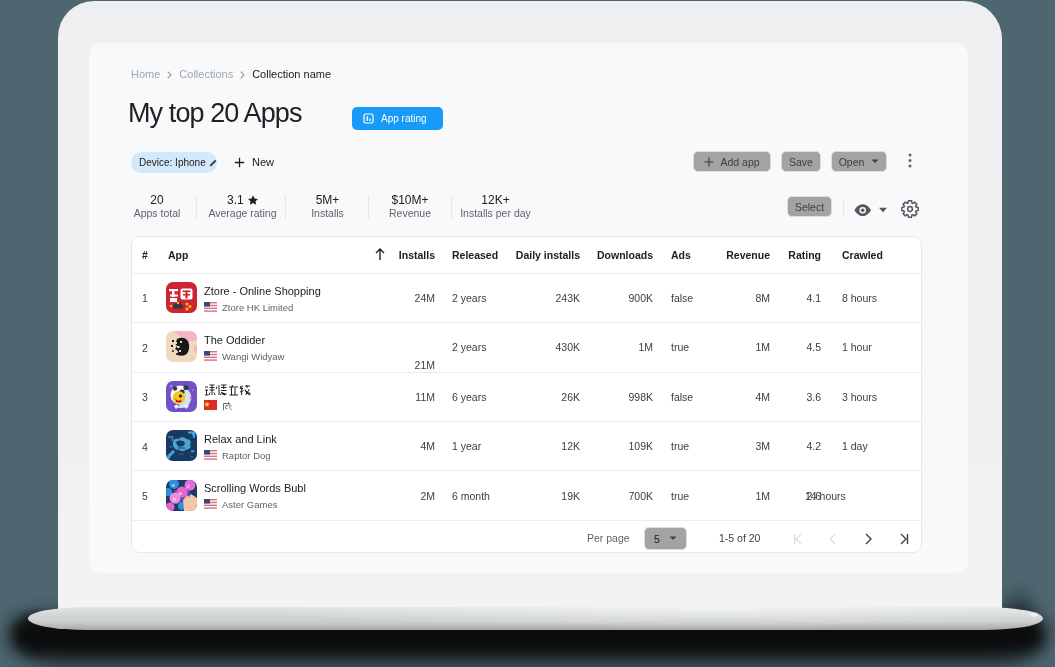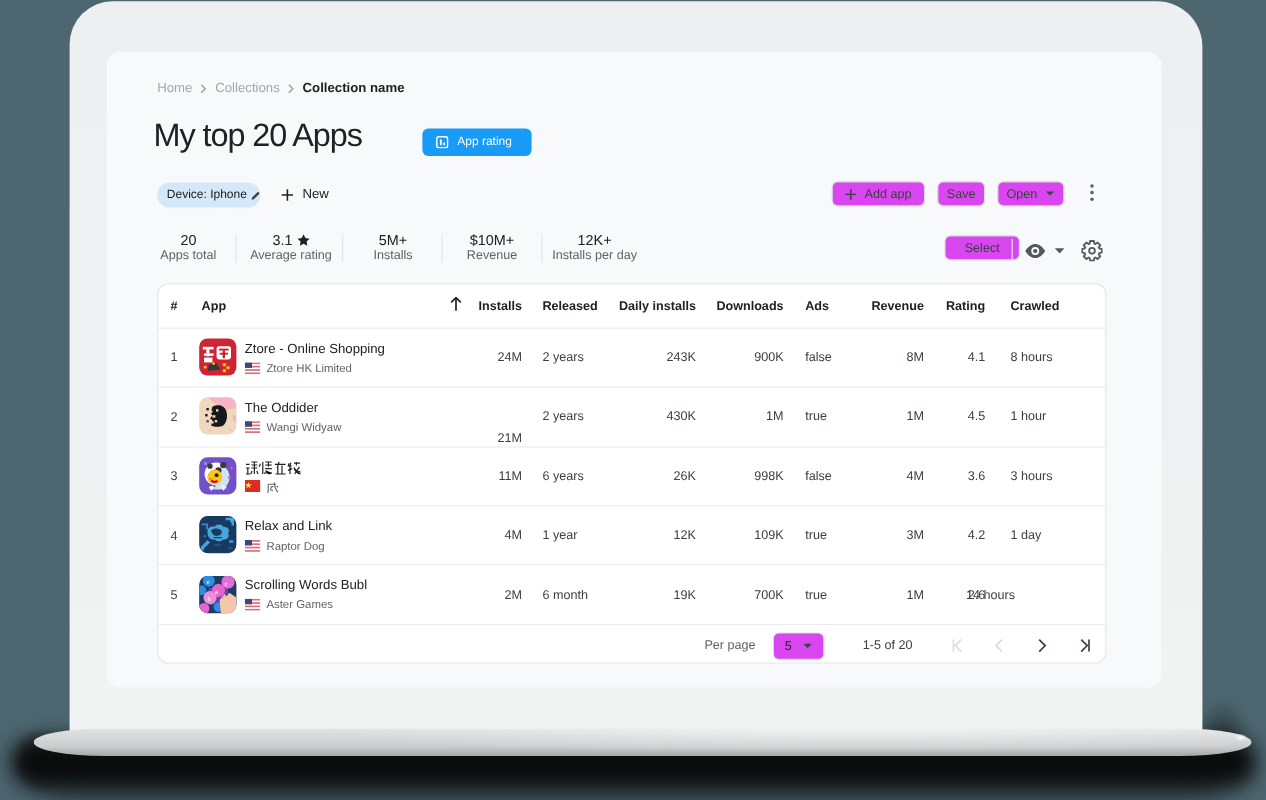--- a/index.html
+++ b/index.html
@@ -19,35 +19,35 @@
   .shadow2 { position:absolute; left:26px; top:624px; width:1003px; height:40px;
             background:rgba(10,11,11,0.65); border-radius:30px / 18px; filter:blur(13px); }
   .base { position:absolute; left:28px; top:607px; width:1015px; height:23px;
           background:radial-gradient(62% 130% at 68% 0%, rgba(255,255,255,0.55) 0%, rgba(255,255,255,0) 72%),
                      linear-gradient(180deg,#e2e4e4 0%, #d6d9d9 30%, #cbcece 65%, #aaacac 97%);
           border-radius:60px / 11.5px; }
   .inner { position:absolute; left:89px; top:43px; width:879px; height:530px;
            background:#f8f9fa; border-radius:12px; }
 
   .crumb { position:absolute; left:131px; top:68px; font-size:11px; color:#a1a7ad; }
-  .crumb b { color:#202124; font-weight:700; }
+  .crumb b { color:#202124; font-weight:400; }
 
   .title { position:absolute; left:128px; top:98px; font-size:27px; color:#202124; letter-spacing:-0.9px; font-weight:400;}
 
   .btn-blue { position:absolute; left:352px; top:107px; width:91px; height:23px; background:#189af7;
               border-radius:5px; color:#fff; font-size:10px; display:flex; align-items:center; }
   .btn-blue svg { margin-left:11px; margin-right:7px; }
 
   .chip { position:absolute; left:131px; top:152px; width:86px; height:21px; background:#d3e8f9;
           border-radius:11px; font-size:10.5px; color:#202124; display:flex; align-items:center; white-space:nowrap; }
   .chip span { margin-left:8px; font-size:10px; }
   .newbtn { position:absolute; left:234px; top:154px; height:16px; display:flex; align-items:center;
             font-size:11px; color:#202124; font-weight:500; }
 
-  .btn { position:absolute; height:21px; border:1px solid #dadce0; border-radius:5px; background:#d946ef;
+  .btn { position:absolute; height:21px; border:1px solid #dadce0; border-radius:5px; background:#a3a3a3;
          font-size:10.5px; color:#3c4043; display:flex; align-items:center; justify-content:center; }
 
   .stat { position:absolute; top:193px; text-align:center; }
   .stat .v { font-size:12px; color:#202124; font-weight:500; }
   .stat .l { font-size:10.5px; color:#5f6368; margin-top:0px; }
   .sdiv { position:absolute; top:195px; width:1px; height:24px; background:#e4e6e8; }
 
   .table { position:absolute; left:131px; top:236px; width:791px; height:317px; background:#fff;
            border:1px solid #e6e8ea; border-radius:9px; }
   .cell { position:absolute; font-size:10.5px; color:#3c4043; white-space:nowrap; }
@@ -138,21 +138,21 @@
   </div>
   <div class="stat" style="left:452px; width:87px;">
     <div class="v">12K+</div>
     <div class="l">Installs per day</div>
   </div>
   <div class="sdiv" style="left:196px"></div>
   <div class="sdiv" style="left:285px"></div>
   <div class="sdiv" style="left:368px"></div>
   <div class="sdiv" style="left:451px"></div>
 
-  <div class="btn" style="left:787px; top:196px; width:63px;">Select</div>
+  <div class="btn" style="left:787px; top:196px; width:45px;">Select</div>
   <div class="abs" style="left:843px; top:199px; width:1px; height:18px; background:#e4e6e8;"></div>
   <div class="abs" style="left:854px; top:203px;">
     <svg width="36" height="13" viewBox="0 0 36 13">
       <path d="M0.4 6.2 C3.4 1.1 7 0.3 8.7 0.3 C10.4 0.3 14 1.1 17 6.2 C14 11.3 10.4 12.1 8.7 12.1 C7 12.1 3.4 11.3 0.4 6.2 Z" fill="#54585c"></path>
       <circle cx="8.7" cy="6.2" r="3.3" fill="#f8f9fa"></circle>
       <circle cx="8.7" cy="6.2" r="1.8" fill="#54585c"></circle>
       <path d="M25 3.8 L29 8.2 L33 3.8 Z" fill="#54585c"></path>
     </svg>
   </div>
   <div class="abs" style="left:901px; top:200px;">

